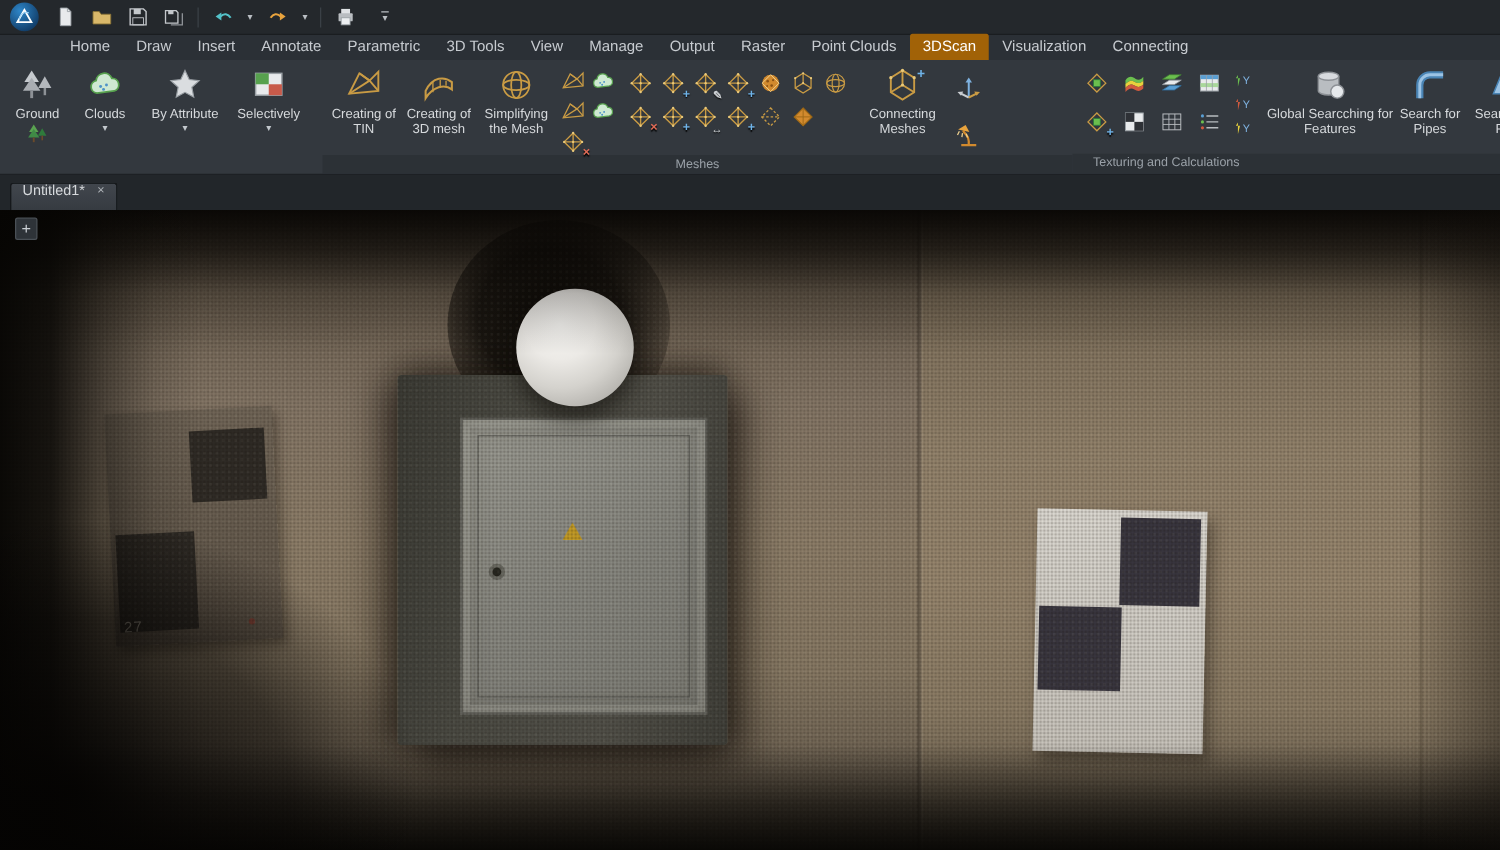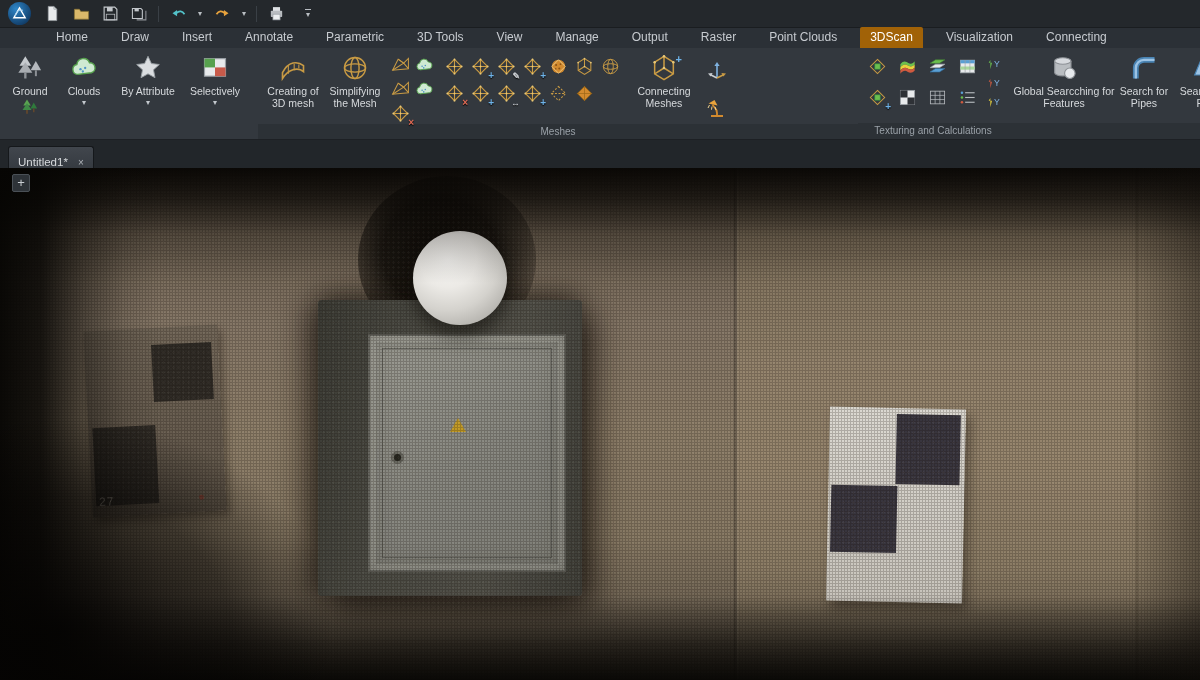--- a/index.html
+++ b/index.html
@@ -12,21 +12,21 @@
   .qat .ico{width:20px;height:20px;display:flex;align-items:center;justify-content:center}
   .qat .ico svg{width:17px;height:17px}
   .logo{width:23px;height:23px;border-radius:50%;
     background:radial-gradient(circle at 35% 30%,#2e86c8,#123f6b 75%);
     display:flex;align-items:center;justify-content:center;margin-right:2px}
   .logo svg{width:17px;height:17px}
   .caret{font-size:8px;color:#b9bec3;line-height:1;padding:0 1px}
   .qat-sep{width:1px;height:16px;background:#3a4046}
 
   
-  .rtabs{height:20px;background:#2b3036;display:flex;align-items:flex-end;padding-left:46px;gap:13px}
+  .rtabs{height:20px;background:#2b3036;display:flex;align-items:flex-end;padding-left:46px;gap:1px}
   .rtab{padding:3px 10px 4px;font-size:12px;color:#c7cbd0;white-space:nowrap;cursor:default}
   .rtab.active{background:#a16207;color:#ffffff;border-radius:2px 2px 0 0}
 
   
   .ribbon{height:92px;background:#33383e;display:flex;border-bottom:1px solid #1d2024;overflow:hidden}
   .rgroup{display:flex;flex-direction:column;flex:0 0 auto}
   .rgroup-body{height:76px;display:flex;align-items:flex-start;padding:3px 4px 0}
   .rgroup-label{height:16px;background:#2c3136;color:#9aa1a8;font-size:10px;
     text-align:center;line-height:16px;white-space:nowrap;overflow:hidden}
   .rdiv{width:1px;background:#24282c;box-shadow:1px 0 0 #3d434a;margin:3px 0}
@@ -53,21 +53,21 @@
   .tinyico{width:18px;height:18px;display:flex;align-items:center;justify-content:center;border-radius:2px}
   .tinyico svg{width:16px;height:16px}
   .rightcol{display:flex;flex-direction:column;gap:2px;margin:3px 2px 0}
   .rightcol .smico{width:28px;height:34px}
   .rightcol .smico svg{width:24px;height:24px}
 
   
   .doctabs{height:28px;background:#22262a;display:flex;align-items:flex-end;padding:0 0 0 8px}
   .doctab{height:22px;background:linear-gradient(180deg,#41464d,#363b41);
     border:1px solid #15181b;border-bottom:none;border-radius:3px 3px 0 0;
-    display:flex;align-items:flex-end;gap:10px;padding:0 9px;font-size:11.5px;color:#d6d9dc}
+    display:flex;align-items:flex-start;gap:10px;padding:0 9px;font-size:11.5px;color:#d6d9dc}
   .doctab .x{font-size:10px;color:#aeb3b8;cursor:default}
 
   
   .viewport{position:relative;width:1200px;height:512px;overflow:hidden;background:#141210}
   .vp{position:absolute}
   .wall{inset:0;background:linear-gradient(180deg,#453d31 0%,#6b5f50 13%,#837565 30%,
     #8c7d68 52%,#867863 72%,#6a5f50 88%,#453d32 100%)}
   .wall-right{left:737px;top:0;right:0;bottom:0;
     background:linear-gradient(180deg,#50473a 0%,#7c6e5a 14%,#92826b 38%,#96856d 58%,#8a7b64 78%,#685d4d 93%,#4a4236 100%)}
   .seam{left:734px;top:0;width:4px;height:100%;
@@ -428,20 +428,28 @@
         <span class="blabel">Selectively</span>
         <span class="dd">▾</span>
       </div>
     </div>
   </div>
 
   <div class="rdiv"></div>
 
   <div class="rgroup" style="width:600px">
     <div class="rgroup-body">
+      <div class="bigbtn" style="width:58px">
+        <span class="bico">
+            <svg>
+              <use href="#i-tin"></use>
+            </svg>
+          </span>
+        <span class="blabel">Creating of TIN</span>
+      </div>
       <div class="bigbtn" style="width:62px">
         <span class="bico">
             <svg>
               <use href="#i-sheet"></use>
             </svg>
           </span>
         <span class="blabel">Creating of 3D mesh</span>
       </div>
       <div class="bigbtn" style="width:62px">
         <span class="bico">

